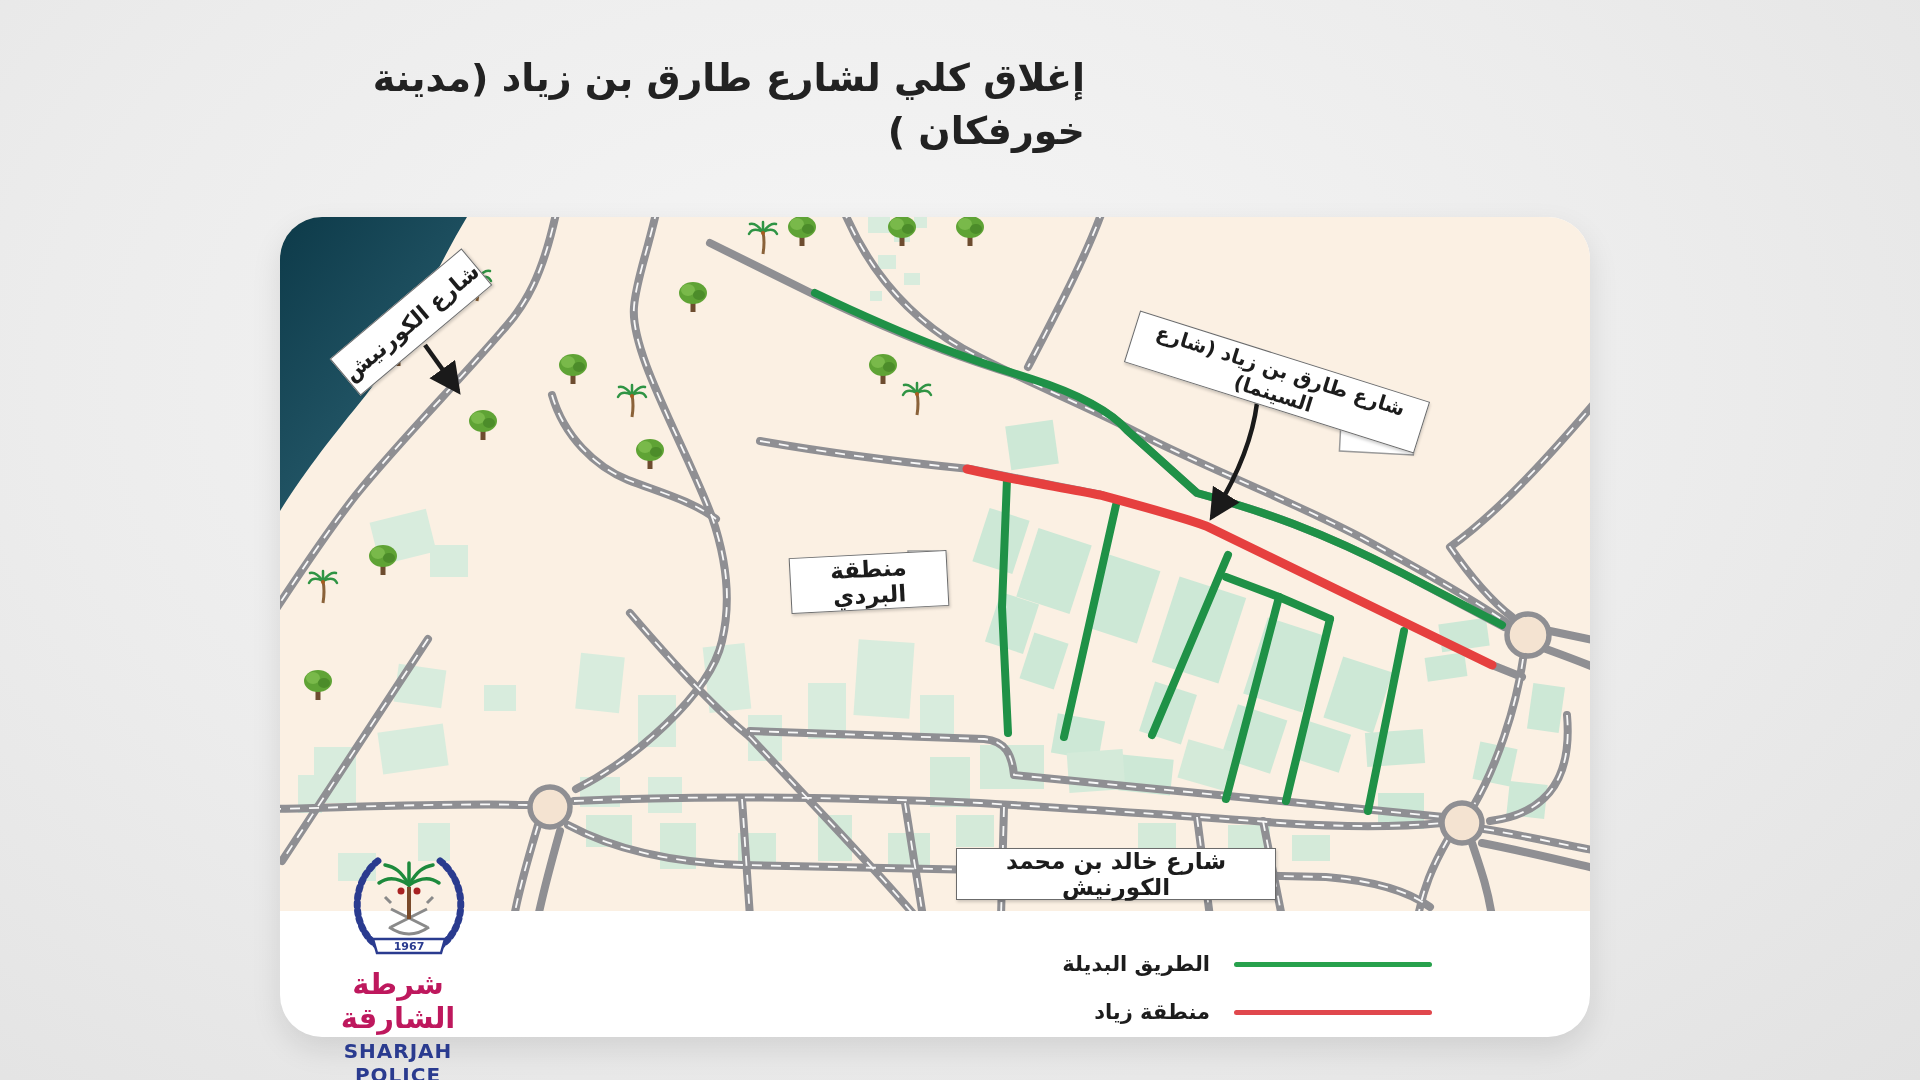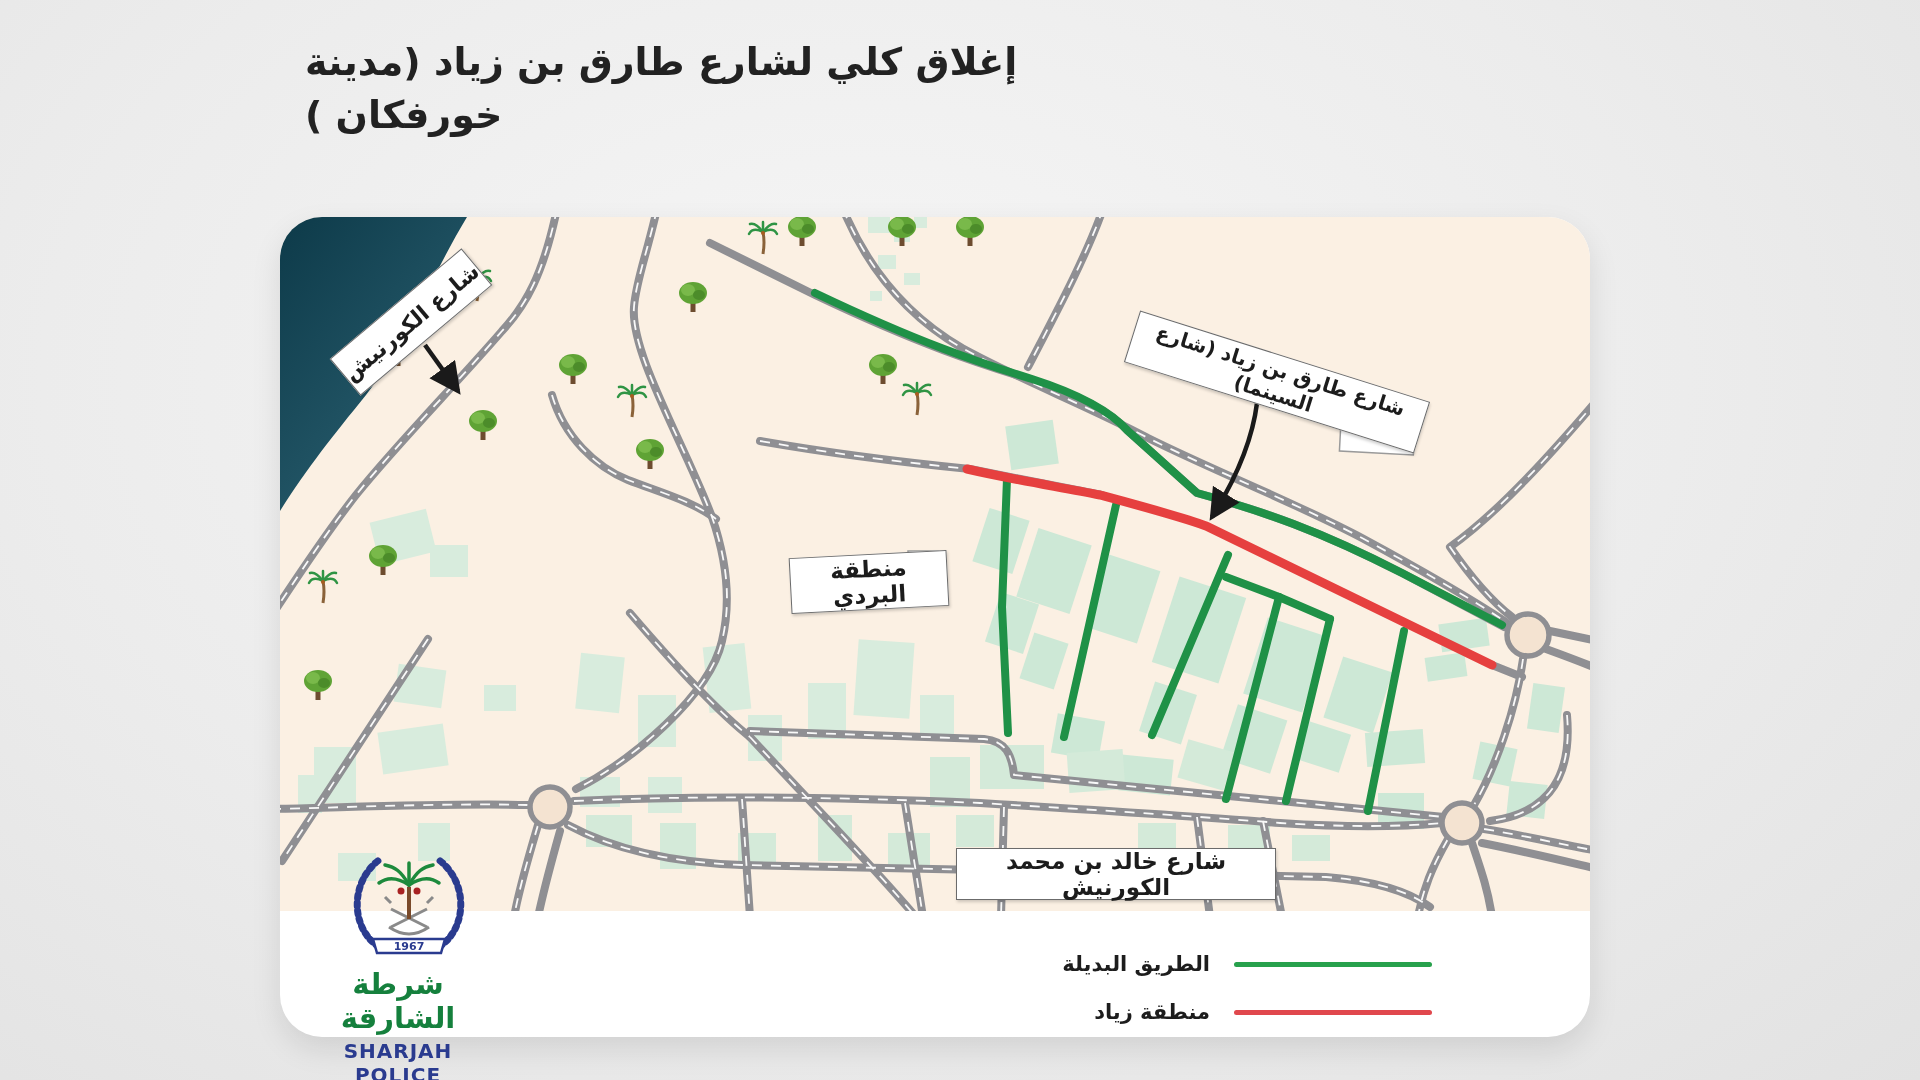--- a/index.html
+++ b/index.html
@@ -1,19 +1,19 @@
 <!DOCTYPE html>
 <html lang="ar"><head>
 <meta charset="utf-8">
 <style>
   html,body{margin:0;padding:0;background:#e9e9e9;font-family:"DejaVu Sans","Liberation Sans",sans-serif;}
   #stage{position:relative;width:1920px;height:1080px;overflow:hidden;
          background:radial-gradient(ellipse at 45% 35%, #f6f6f6 0%, #ececec 55%, #e2e2e2 100%);}
   
-  #headline{position:absolute;top:36px;right:835px;width:780px;text-align:left;direction:rtl;
+  #headline{position:absolute;top:52px;right:835px;width:780px;text-align:right;direction:rtl;
             color:#222;font-weight:700;font-size:38px;line-height:53px;letter-spacing:0;}
   #banner{position:absolute;left:1100px;top:20px;width:530px;height:138px;border-radius:26px;
           display:flex;align-items:center;justify-content:center;
           box-shadow:0 6px 14px rgba(0,0,0,.18);}
   #banner span{color:#fff;font-weight:700;font-size:58px;direction:rtl;}
   
   #card{position:absolute;left:280px;top:217px;width:1310px;height:820px;background:#fff;
         border-radius:42px;box-shadow:0 12px 30px rgba(0,0,0,.10);}
   #mapArea{position:absolute;left:0;top:0;width:1310px;height:694px;border-radius:42px 42px 0 0;
            overflow:hidden;background:#fbf0e3;}
@@ -22,21 +22,21 @@
   .label-box{position:absolute;background:#fff;border:1.5px solid #6b6b6b;color:#1c1c1c;
              display:flex;align-items:center;justify-content:center;text-align:center;
              font-weight:700;direction:rtl;box-shadow:1px 2px 3px rgba(0,0,0,.18);}
   #lbl-corniche{left:45px;top:81px;width:170px;height:46px;font-size:22px;transform:rotate(-40deg);}
   #lbl-tariq{left:845px;top:138px;width:302px;height:52px;font-size:20px;transform:rotate(17.5deg);}
   #lbl-bardi{left:510px;top:337px;width:156px;height:54px;font-size:23px;transform:rotate(-3deg);}
   #lbl-qasimi{left:676px;top:631px;width:318px;height:50px;font-size:23px;}
   
   #logo{position:absolute;left:28px;top:630px;width:180px;text-align:center;}
   #logo .emblem{margin-left:22px;}
-  #logo .ar{font-size:29px;font-weight:700;color:#15803d;direction:rtl;margin-top:2px;}
+  #logo .ar{font-size:29px;font-weight:700;color:#be185d;direction:rtl;margin-top:2px;}
   #logo .en{font-size:20px;font-weight:700;color:#2a3b8f;letter-spacing:1px;margin-top:4px;}
   #legend{position:absolute;left:822px;top:735px;}
   .legend-row{display:flex;align-items:center;margin-bottom:24px;}
   .legend-row .txt{width:108px;text-align:left;direction:rtl;font-size:21px;font-weight:700;color:#1d1d1d;white-space:nowrap;}
   .legend-row .line{width:198px;height:5px;border-radius:3px;margin-left:24px;}
 </style>
 </head>
 <body>
 
 <div id="stage">

